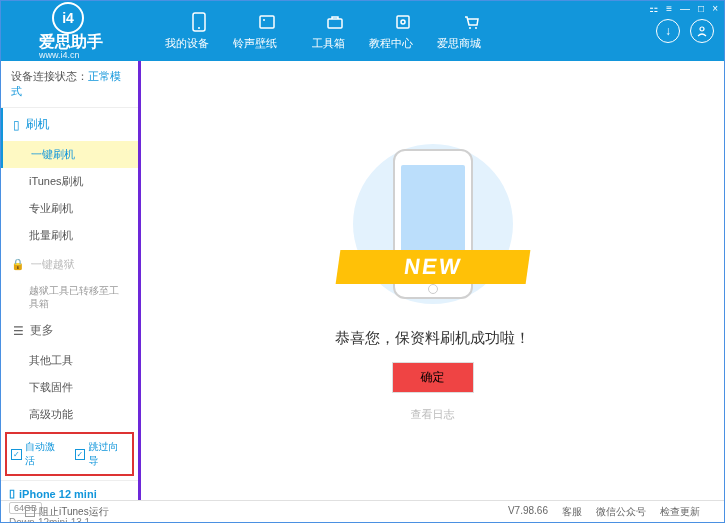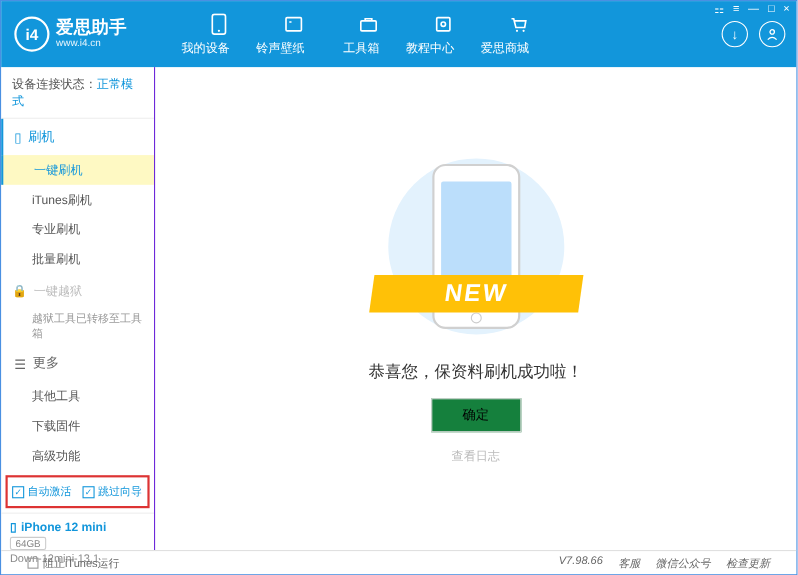--- a/index.html
+++ b/index.html
@@ -1,33 +1,33 @@
 <!DOCTYPE html>
 <html><head>
 <meta charset="utf-8">
 <style>
 * { margin: 0; padding: 0; box-sizing: border-box; font-family: "Microsoft YaHei", sans-serif; }
 body { background: #fff; width: 725px; height: 523px; overflow: hidden; border: 1px solid #4a90e2; position: relative; }
 
 .header { background: #1296db; height: 60px; display: flex; align-items: center; color: #fff; }
-.logo-area { display: flex; align-items: center; padding: 0 12px; width: 140px; }
+.logo-area { display: flex; align-items: center; padding: 0 12px; width: 140px; flex-direction: column; }
 .logo-icon { width: 32px; height: 32px; border: 2px solid #fff; border-radius: 50%; display: flex; align-items: center; justify-content: center; font-weight: bold; font-size: 14px; margin-right: 6px; }
 .logo-text { font-size: 16px; font-weight: bold; line-height: 1; }
 .logo-sub { font-size: 9px; opacity: 0.9; }
 .nav { display: flex; flex: 1; height: 100%; }
 .nav-item { width: 68px; display: flex; flex-direction: column; align-items: flex-end; justify-content: center; font-size: 11px; cursor: pointer; }
 .nav-item.active { background: #0d7dbf; }
 .nav-icon { width: 20px; height: 20px; margin-bottom: 4px; display: flex; align-items: center; justify-content: center; }
 .header-right { display: flex; align-items: center; padding-right: 10px; gap: 10px; }
 .circ-btn { width: 24px; height: 24px; border: 1.5px solid #fff; border-radius: 50%; display: flex; align-items: center; justify-content: center; font-size: 12px; cursor: pointer; }
 .win-controls { position: absolute; top: 2px; right: 6px; display: flex; gap: 8px; font-size: 10px; color: #fff; }
 .win-controls span { cursor: pointer; }
 
 .body-area { display: flex; height: calc(100% - 60px - 22px); }
-.sidebar { width: 140px; border-right: 1px solid #6d28d9; display: flex; flex-direction: column; font-size: 11px; color: #555; }
+.sidebar { width: 140px; border-right: 3px solid #6d28d9; display: flex; flex-direction: column; font-size: 11px; color: #555; }
 .status-line { padding: 8px 10px; border-bottom: 1px solid #eee; }
 .status-val { color: #1296db; }
 .side-section { padding: 8px 10px; display: flex; align-items: center; gap: 6px; color: #333; font-size: 12px; border-left: 2px solid transparent; }
 .side-section.top { color: #1296db; border-left-color: #1296db; }
 .side-item { padding: 6px 10px 6px 28px; cursor: pointer; }
 .side-item.active { background: #fef9c3; color: #1296db; border-left: 2px solid #1296db; }
 .side-sub { font-size: 10px; color: #999; padding: 4px 10px 4px 28px; line-height: 1.3; }
 .side-lock { color: #bbb; padding: 8px 10px; display: flex; align-items: center; gap: 6px; }
 .checkbox-area { border: 2px solid #d33; margin: 4px; padding: 6px 4px; display: flex; gap: 10px; font-size: 10px; }
 .cb { display: flex; align-items: center; gap: 3px; color: #1296db; }
@@ -39,27 +39,27 @@
 
 .main { flex: 1; display: flex; flex-direction: column; align-items: center; justify-content: center; position: relative; }
 .phone-ill { width: 150px; height: 170px; position: relative; }
 .circle-bg { width: 160px; height: 160px; background: #e3f2fd; border-radius: 50%; position: absolute; top: 5px; left: -5px; }
 .phone-body { width: 80px; height: 150px; background: #fff; border: 2px solid #d0d0d0; border-radius: 12px; position: absolute; left: 35px; top: 10px; }
 .phone-screen { position: absolute; left: 6px; right: 6px; top: 14px; bottom: 18px; background: #bbdefb; border-radius: 2px; }
 .phone-home { width: 10px; height: 10px; border: 1.5px solid #ccc; border-radius: 50%; position: absolute; bottom: 3px; left: 50%; transform: translateX(-50%); }
 .new-banner { position: absolute; bottom: 25px; left: -20px; right: -20px; background: #ffc107; color: #fff; font-weight: bold; font-size: 22px; text-align: center; padding: 4px 0; letter-spacing: 2px; transform: skewX(-8deg); }
 .new-banner::before, .new-banner::after { content: ""; position: absolute; width: 0; height: 0; }
 .success-msg { font-size: 15px; color: #333; margin: 20px 0 14px; }
-.ok-btn { border: 1px solid #ddd; background: #15803d; padding: 6px 28px; font-size: 12px; cursor: pointer; }
+.ok-btn { border: 1px solid #ddd; background: #ef4444; padding: 6px 28px; font-size: 12px; cursor: pointer; }
 .log-link { color: #bbb; font-size: 11px; margin-top: 14px; cursor: pointer; }
 
 .footer { position: absolute; bottom: 0; left: 0; right: 0; height: 22px; border-top: 1px solid #e0e0e0; display: flex; align-items: center; font-size: 10px; color: #666; padding: 0 24px; }
 .footer-left { display: flex; align-items: center; gap: 4px; }
 .footer-cb { width: 10px; height: 10px; border: 1px solid #999; }
-.footer-right { margin-left: auto; display: flex; gap: 14px; font-style: italic; }
+.footer-right { margin-left: auto; display: flex; gap: 14px; }
 .footer-right span { cursor: pointer; }
 </style>
 </head>
 <body>
 
 <div class="win-controls">
   <span>⚏</span>
   <span>≡</span>
   <span>—</span>
   <span>□</span>

